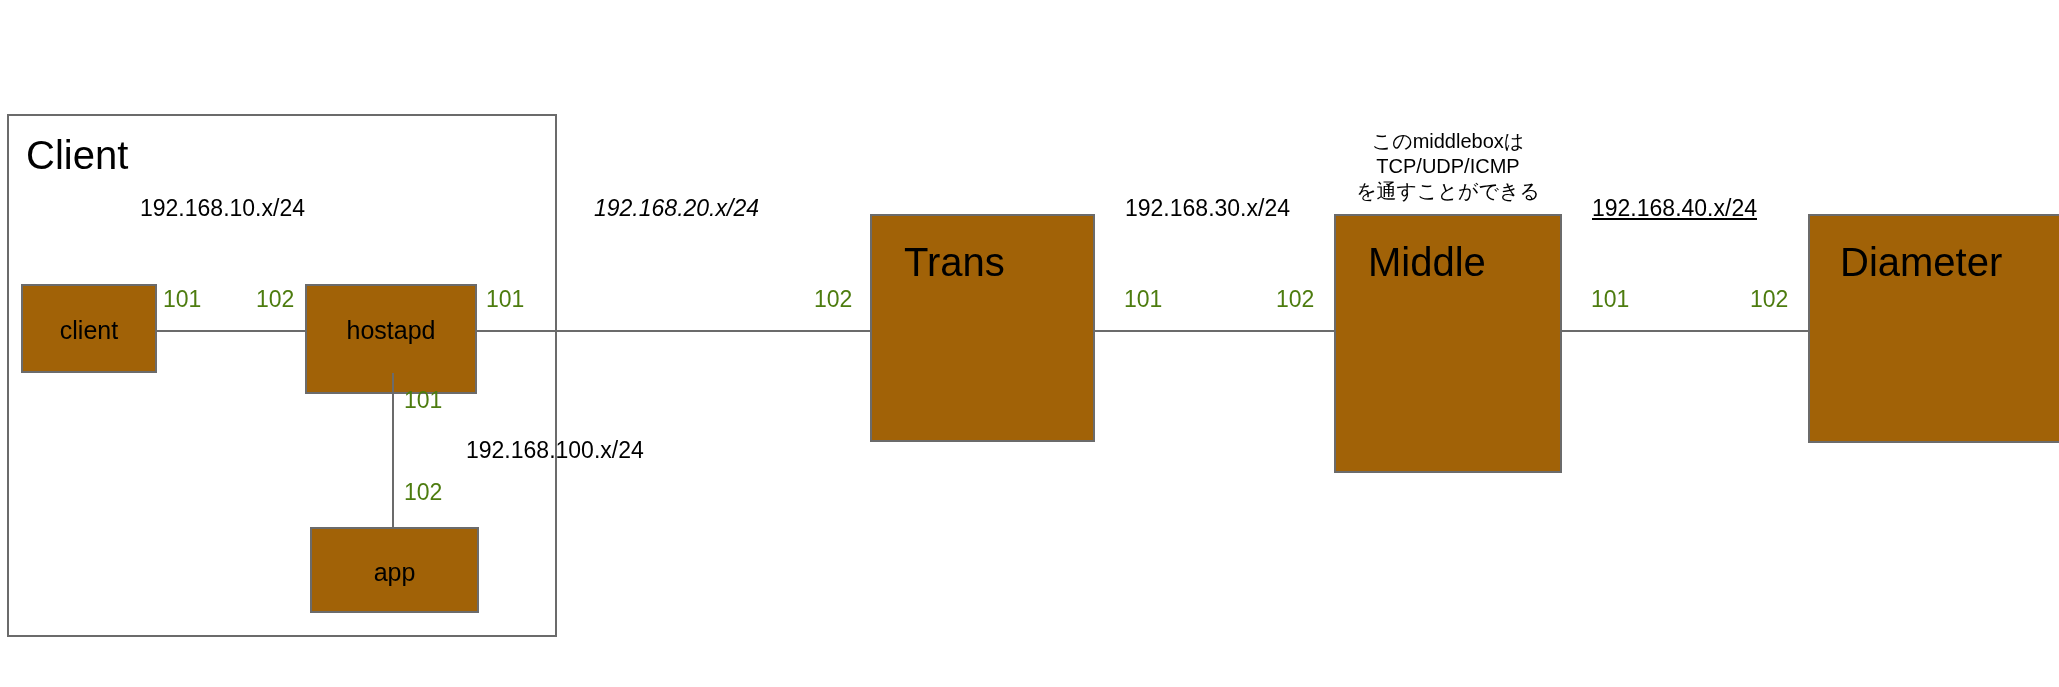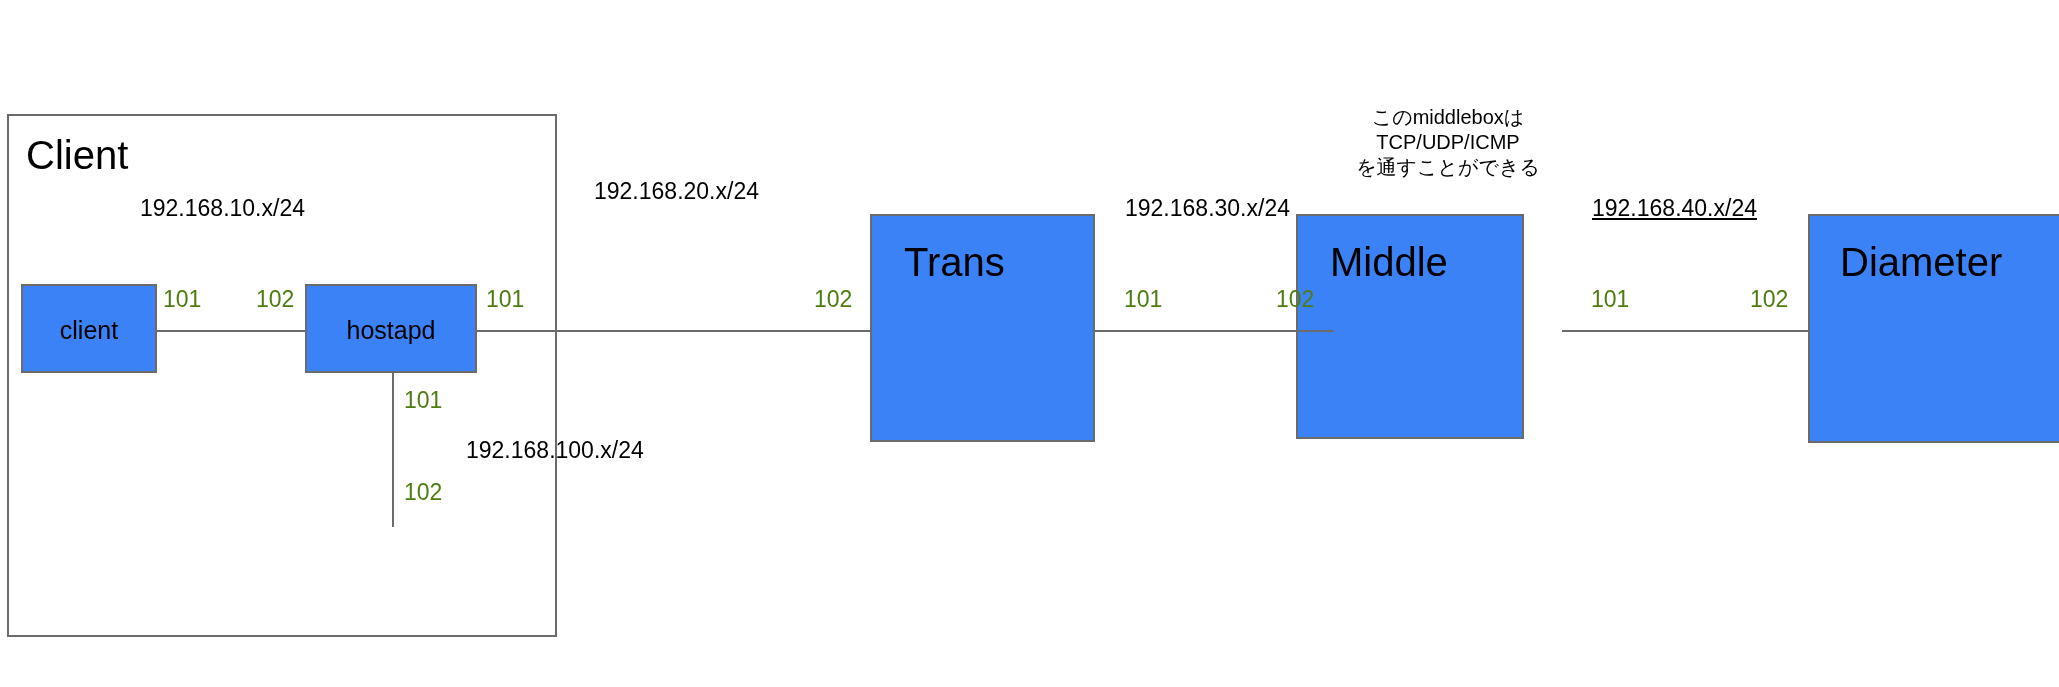--- a/index.html
+++ b/index.html
@@ -17,21 +17,21 @@
     width: 2059px;
     height: 687px;
     background: #ffffff;
     overflow: hidden;
   }
   
   .node {
     position: absolute;
     box-sizing: border-box;
     border: 2px solid #6b6b6b;
-    background: #3b82f6;
+    background: #a16207;
   }
   
   .group-box {
     position: absolute;
     box-sizing: border-box;
     border: 2px solid #6b6b6b;
     background: transparent;
   }
   .group-title {
     position: absolute;
@@ -84,47 +84,51 @@
     color: #000000;
   }
   
   .annotation {
     position: absolute;
     font-size: 20px;
     line-height: 1.25;
     text-align: center;
     white-space: pre-line;
     color: #000000;
+    margin-top: 24px;
   }
 </style>
 </head>
 <body>
 
 <div id="diagram">
 
   <div class="group-box" style="left:7px; top:114px; width:550px; height:523px;"></div>
 
   <div class="group-title" style="left:26px; top:135px;">Client</div>
 
   <div class="subnet-label" style="left:140px; top:197px;">192.168.10.x/24</div>
 
   <div class="node" style="left:21px; top:284px; width:136px; height:89px;">
     <span class="leaf-text" style="left:0; top:32px;">client</span>
   </div>
 
-  <div class="node" style="left:305px; top:284px; width:172px; height:89px;">
+  <div class="node" style="left:305px; top:284px; width:172px; height:110px;">
     <span class="leaf-text" style="left:0; top:32px;">hostapd</span>
   </div>
 
+  <div class="node" style="left:310px; top:527px; width:169px; height:86px;">
+    <span class="leaf-text" style="left:0; top:31px;">app</span>
+  </div>
 
   <div class="node" style="left:870px; top:214px; width:225px; height:228px;">
     <span class="big-text" style="left:32px; top:26px;">Trans</span>
   </div>
 
-  <div class="node" style="left:1296px; top:214px; width:228px; height:225px;">
+  <div class="node" style="left:1334px; top:214px; width:228px; height:259px;">
     <span class="big-text" style="left:32px; top:26px;">Middle</span>
   </div>
 
   <div class="node" style="left:1808px; top:214px; width:255px; height:229px;">
     <span class="big-text" style="left:30px; top:26px;">Diameter</span>
   </div>
 
   <div class="edge-h" style="left:157px; top:330px; width:148px;"></div>
 
   <div class="edge-h" style="left:477px; top:330px; width:393px;"></div>
@@ -148,21 +152,21 @@
   <div class="port-label" style="left:814px; top:288px;">102</div>
 
   <div class="port-label" style="left:1124px; top:288px;">101</div>
 
   <div class="port-label" style="left:1276px; top:288px;">102</div>
 
   <div class="port-label" style="left:1591px; top:288px;">101</div>
 
   <div class="port-label" style="left:1750px; top:288px;">102</div>
 
-  <div class="subnet-label" style="left:594px; top:180px;">192.168.20.x/24</div>
+  <div class="subnet-label" style="left:594px; top:197px;font-style:italic;">192.168.20.x/24</div>
 
   <div class="subnet-label" style="left:1125px; top:197px;">192.168.30.x/24</div>
 
   <div class="subnet-label" style="left:1592px; top:197px;text-decoration:underline;">192.168.40.x/24</div>
 
   <div class="subnet-label" style="left:466px; top:439px;">192.168.100.x/24</div>
 
   <div class="annotation" style="left:1338px; top:105px; width:220px;">このmiddleboxは
 TCP/UDP/ICMP
 を通すことができる</div>

